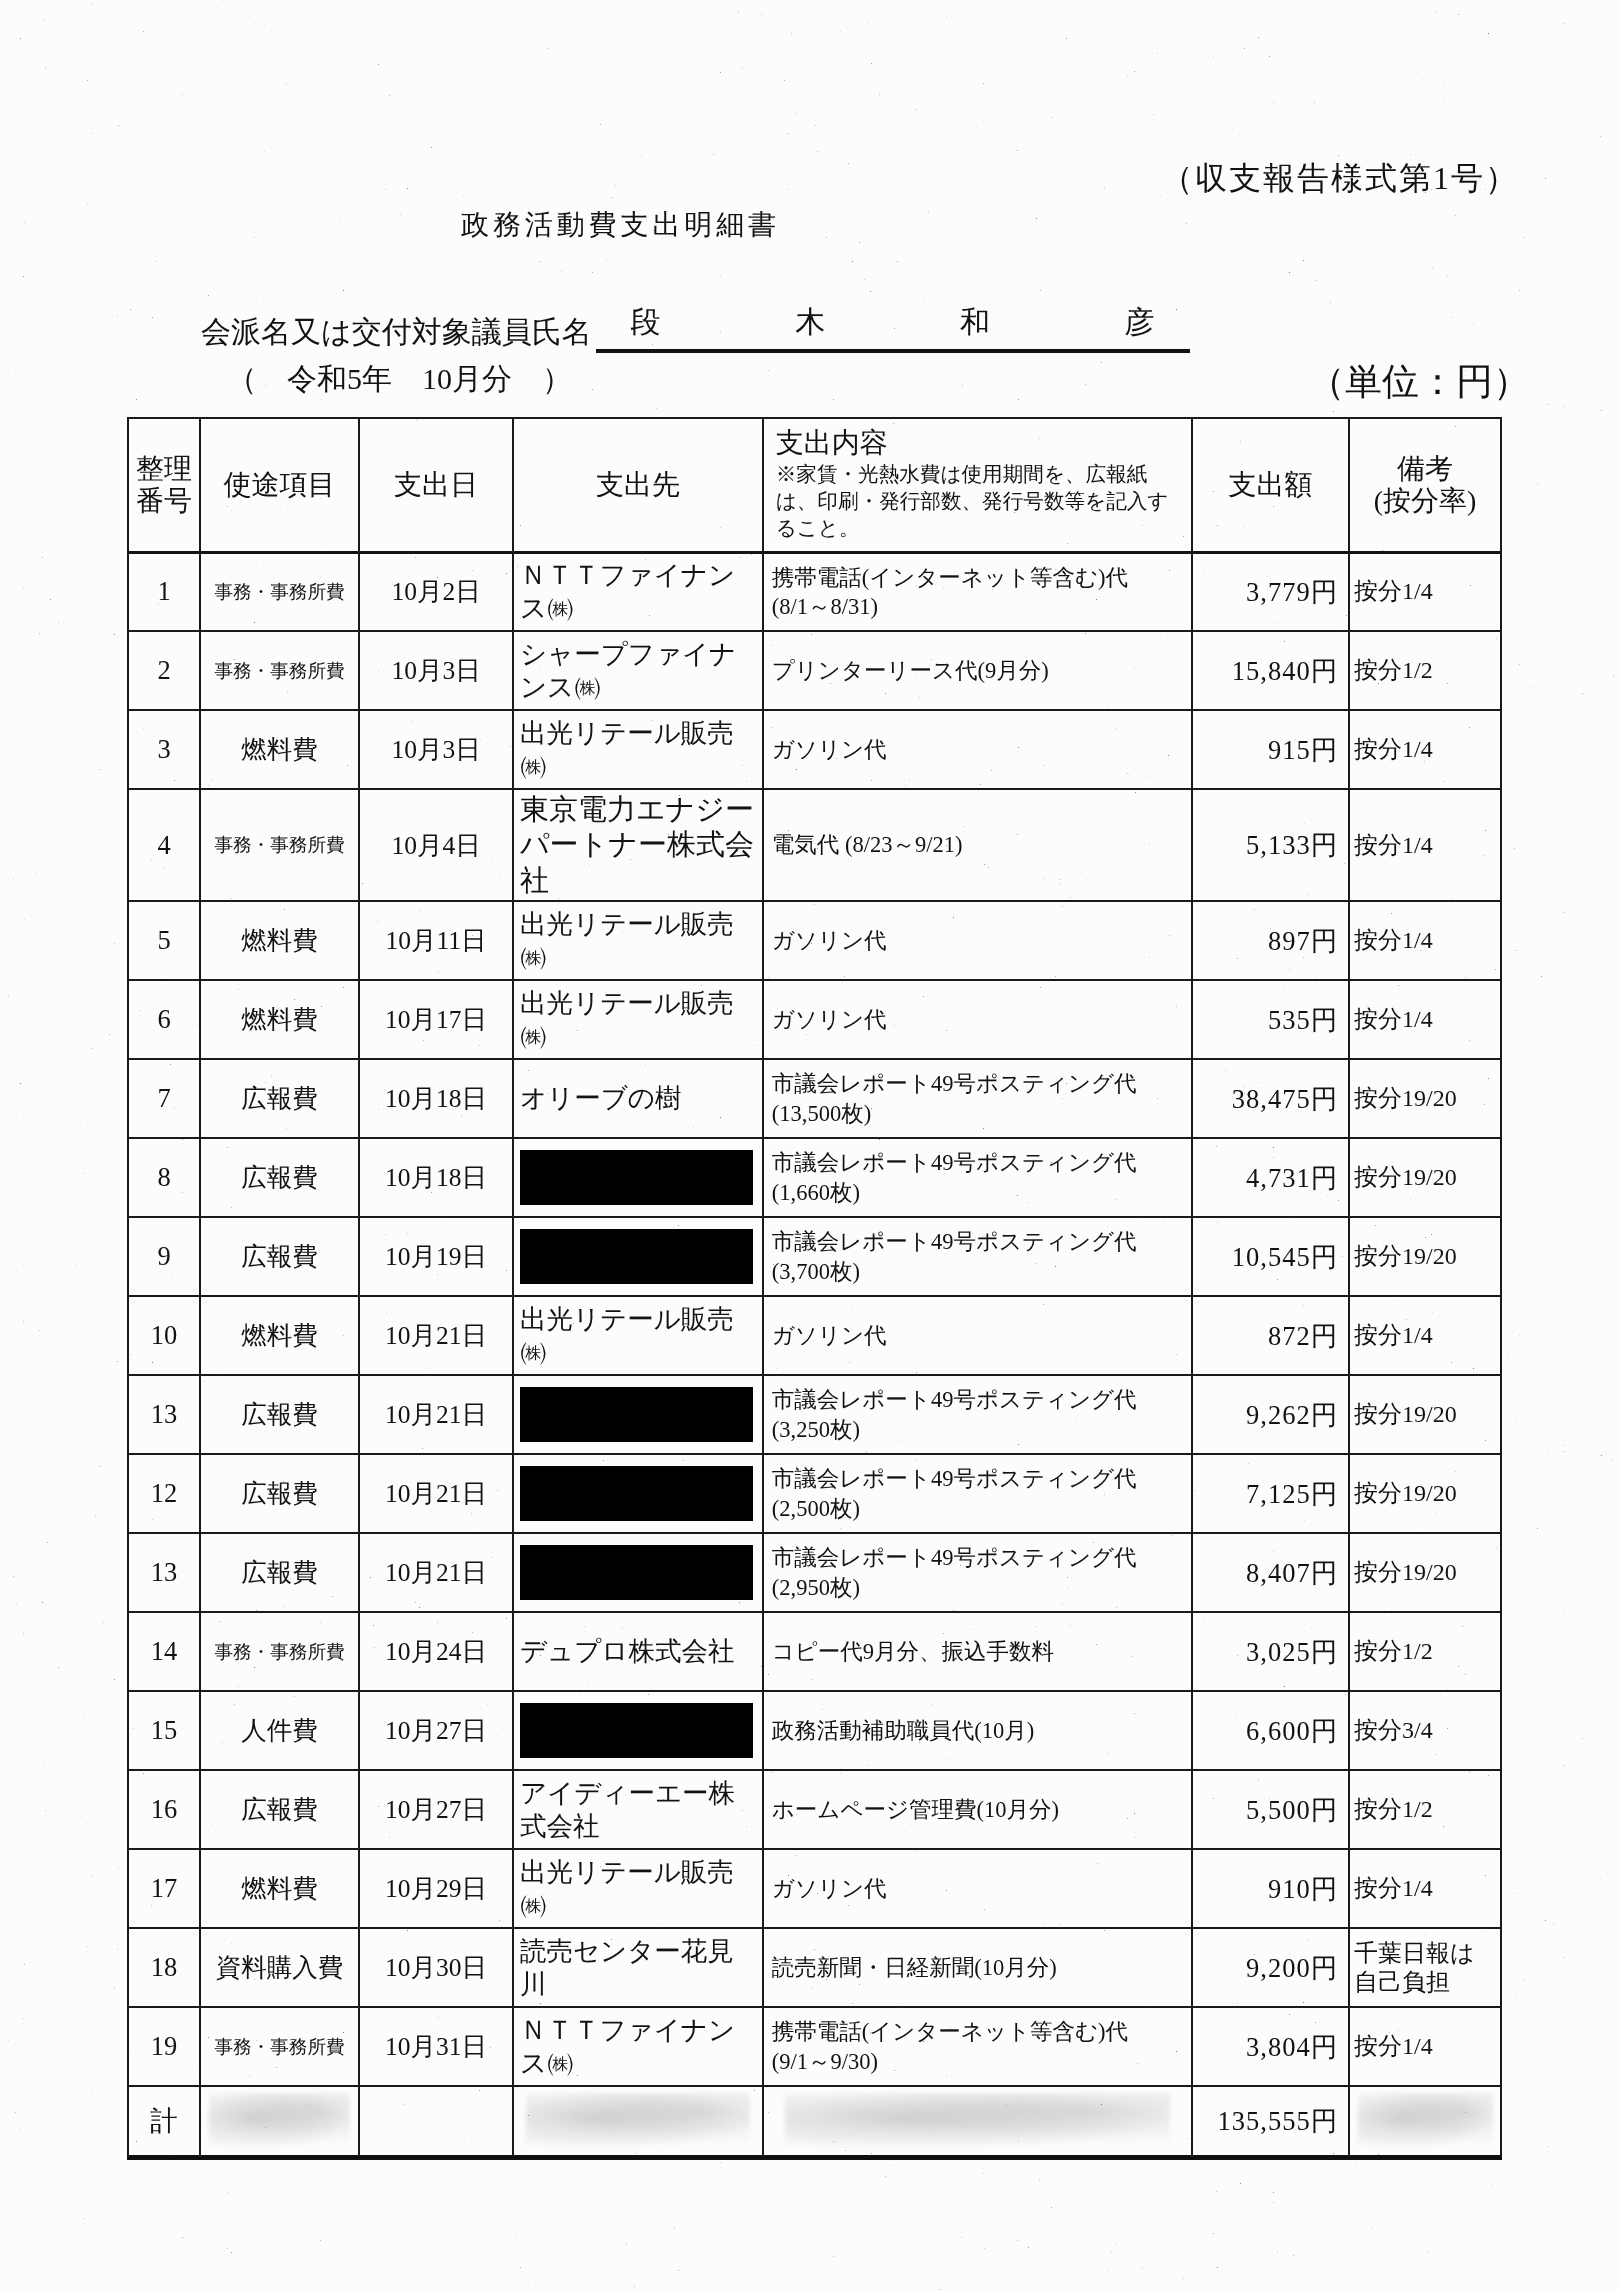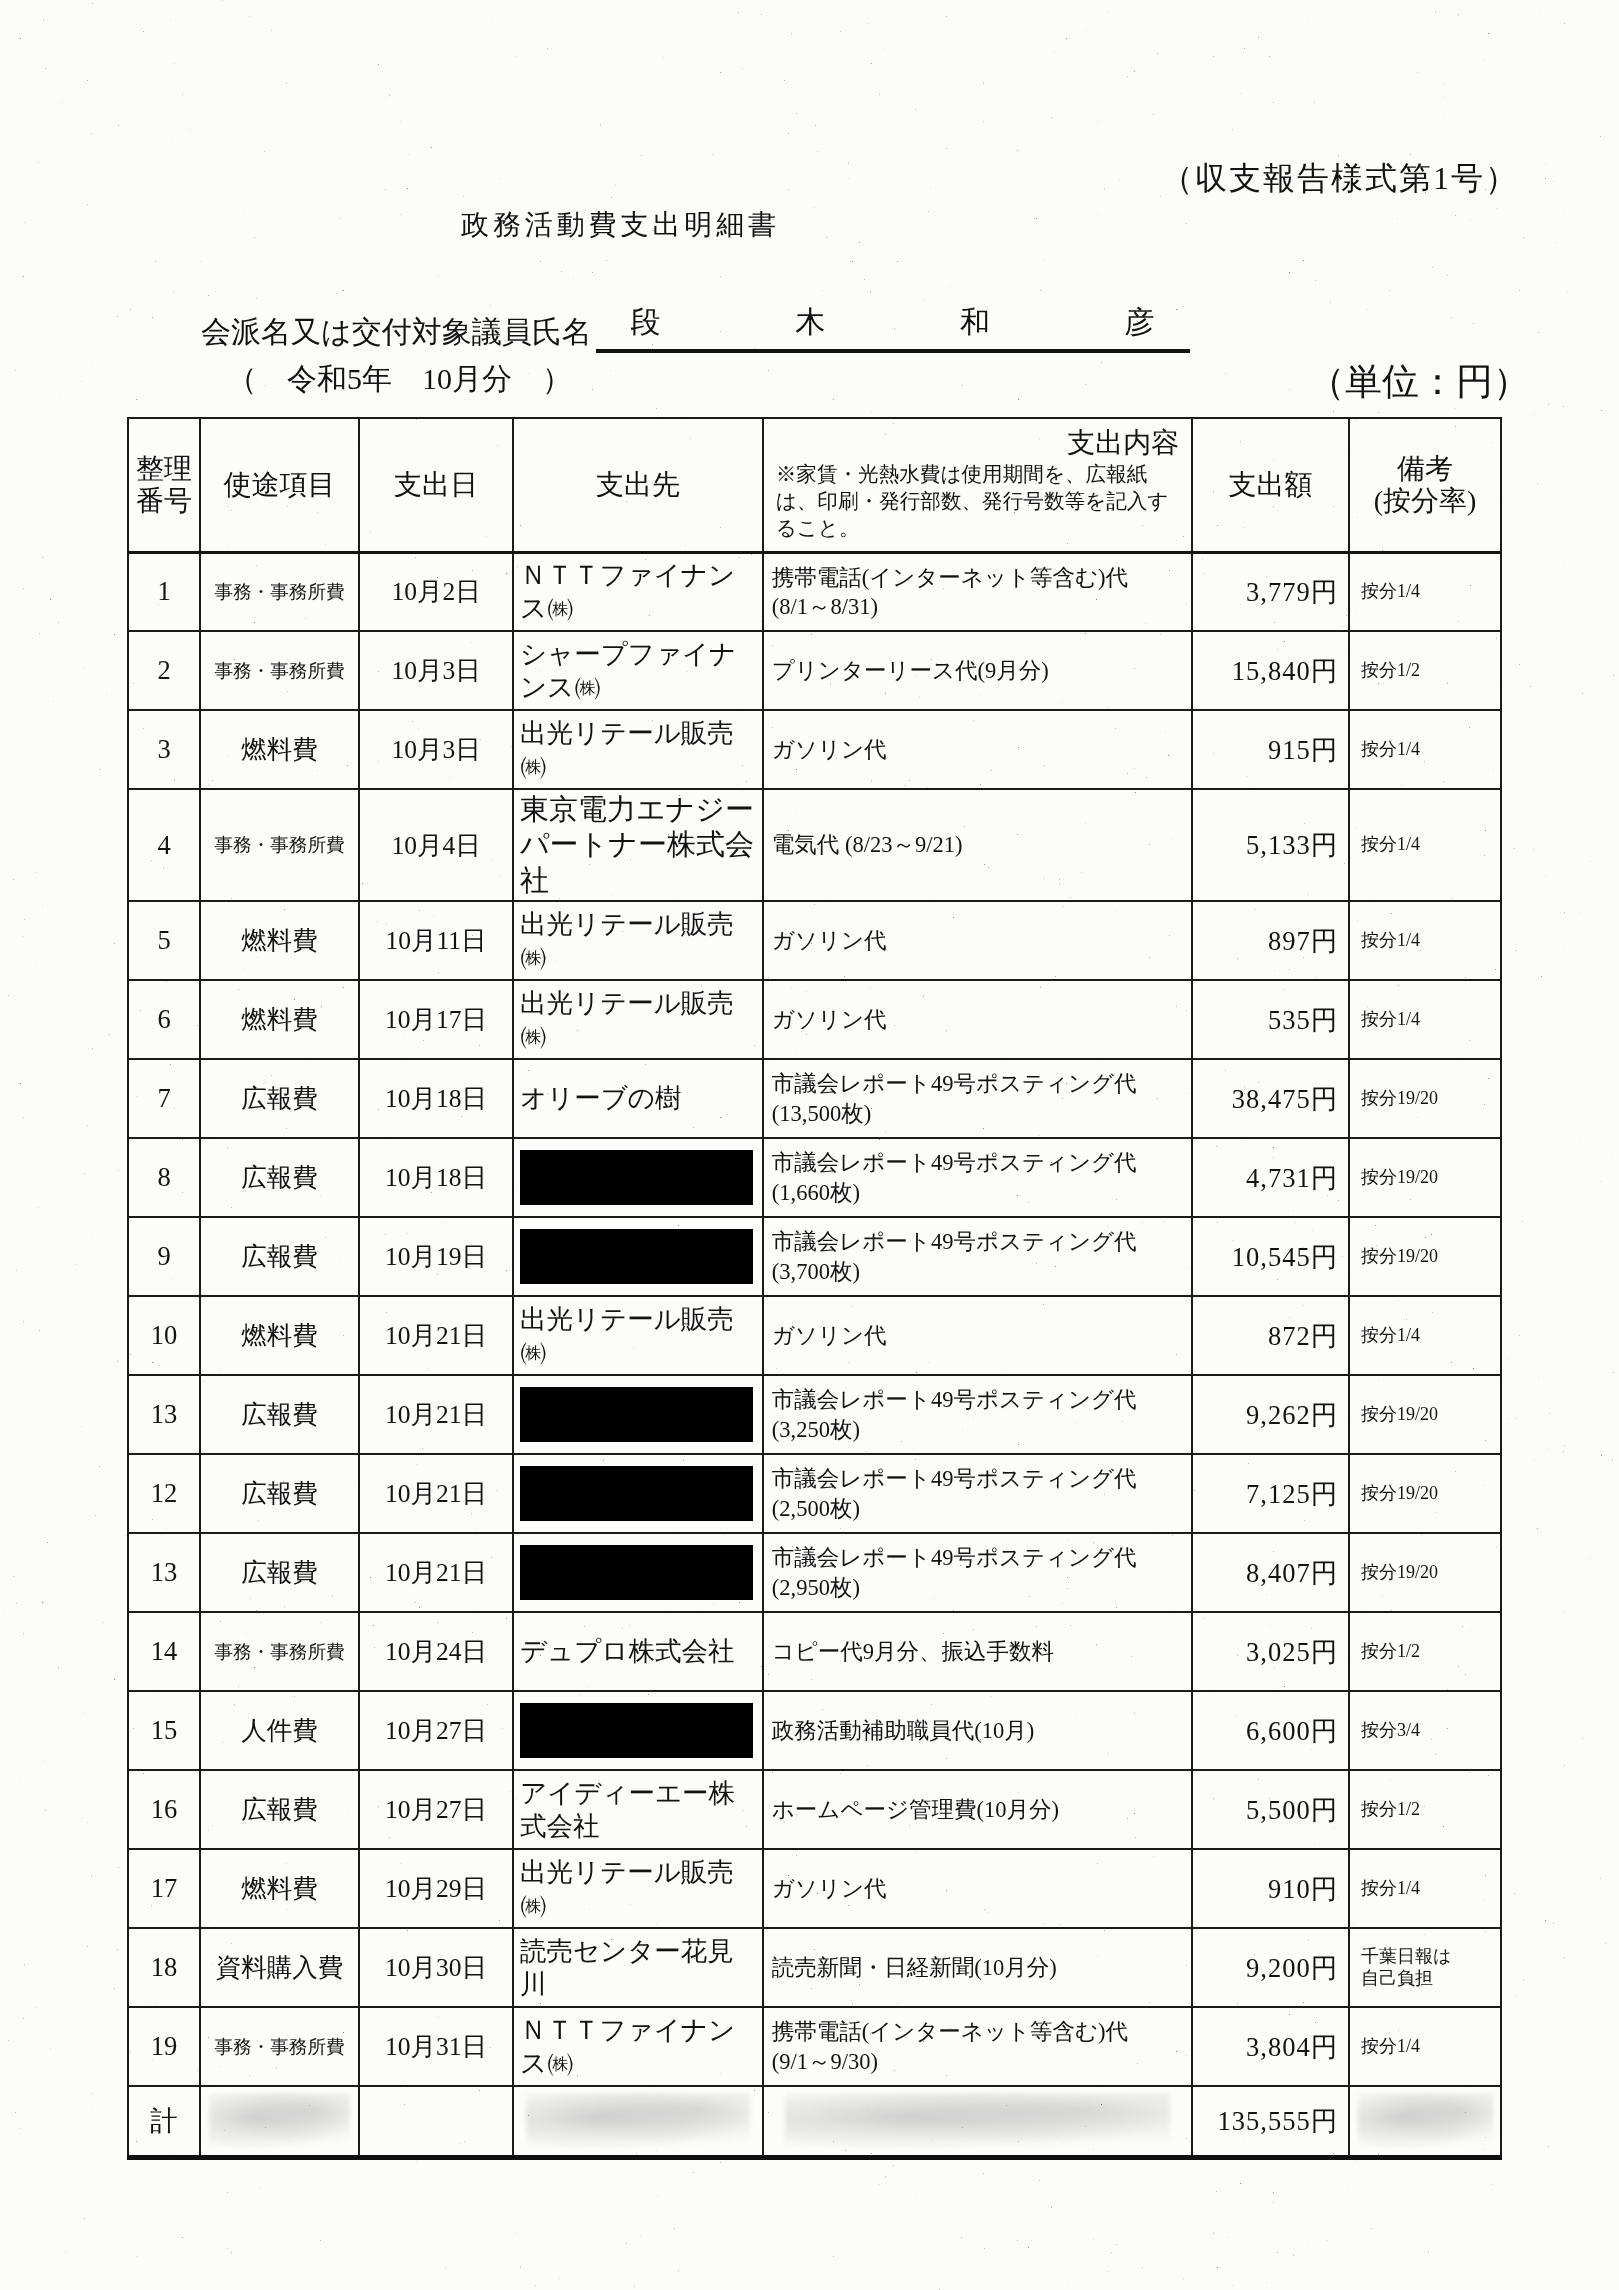--- a/index.html
+++ b/index.html
@@ -38,32 +38,32 @@
   }
   .expense thead tr { height:134px; }
   .expense tbody tr { height:79px; }
   .expense tfoot tr { height:71px; }
   .expense tbody td { border-top-width:2.9px; border-bottom-width:2.9px; }
   .expense thead th { border-bottom:3.9px solid #141414; font-weight:normal; font-size:28px; text-align:center; padding:2px 3.9px; }
   .expense tfoot td { border-top:2.9px solid #141414; border-bottom:5.9px solid #101010; position:relative; }
 
   .pre { white-space:pre-line; line-height:1.15; }
   .th-content { padding:2px 7.8px; }
-  .th-content .ttl { text-align:right; font-size:28px; line-height:1.1; }
+  .th-content .ttl { text-align:left; font-size:28px; line-height:1.1; }
   .th-content .note { text-align:left; font-size:20.6px; line-height:1.3; margin-top:2px; }
 
   .c-no   { text-align:center; font-size:26.5px; }
   .c-cat  { text-align:center; font-size:25.5px; padding:0 2px; }
   .c-cat.small { font-size:18.6px; letter-spacing:0; }
   .c-date { text-align:center; font-size:25.5px; }
   .c-payee { font-size:26.5px; line-height:1.22; padding:2px 5.9px; word-break:break-all; }
   .c-payee.small { font-size:29px; }
   .c-desc { font-size:22.5px; line-height:1.3; padding:2px 7.8px; white-space:pre-line; }
   .c-amt  { text-align:right; font-size:26.5px; padding-right:9.8px; letter-spacing:1px; }
-  .c-rem  { font-size:18px; line-height:1.2; padding:2px 2px 2px 11px; white-space:pre-line; }
+  .c-rem  { font-size:24px; line-height:1.2; padding:2px 2px 2px 4px; white-space:pre-line; }
 
   .redacted { width:233px; height:55px; background:#000; margin:2px 0 2px 0; }
 
   .t-label { text-align:center; font-size:27.4px; }
   .smudged::before {
     content:""; position:absolute; inset:8% 5%;
     background:
       radial-gradient(ellipse at 30% 45%, rgba(70,70,70,0.20), rgba(70,70,70,0.06) 55%, transparent 72%),
       radial-gradient(ellipse at 78% 30%, rgba(70,70,70,0.14), transparent 65%);
     filter: blur(2px);

